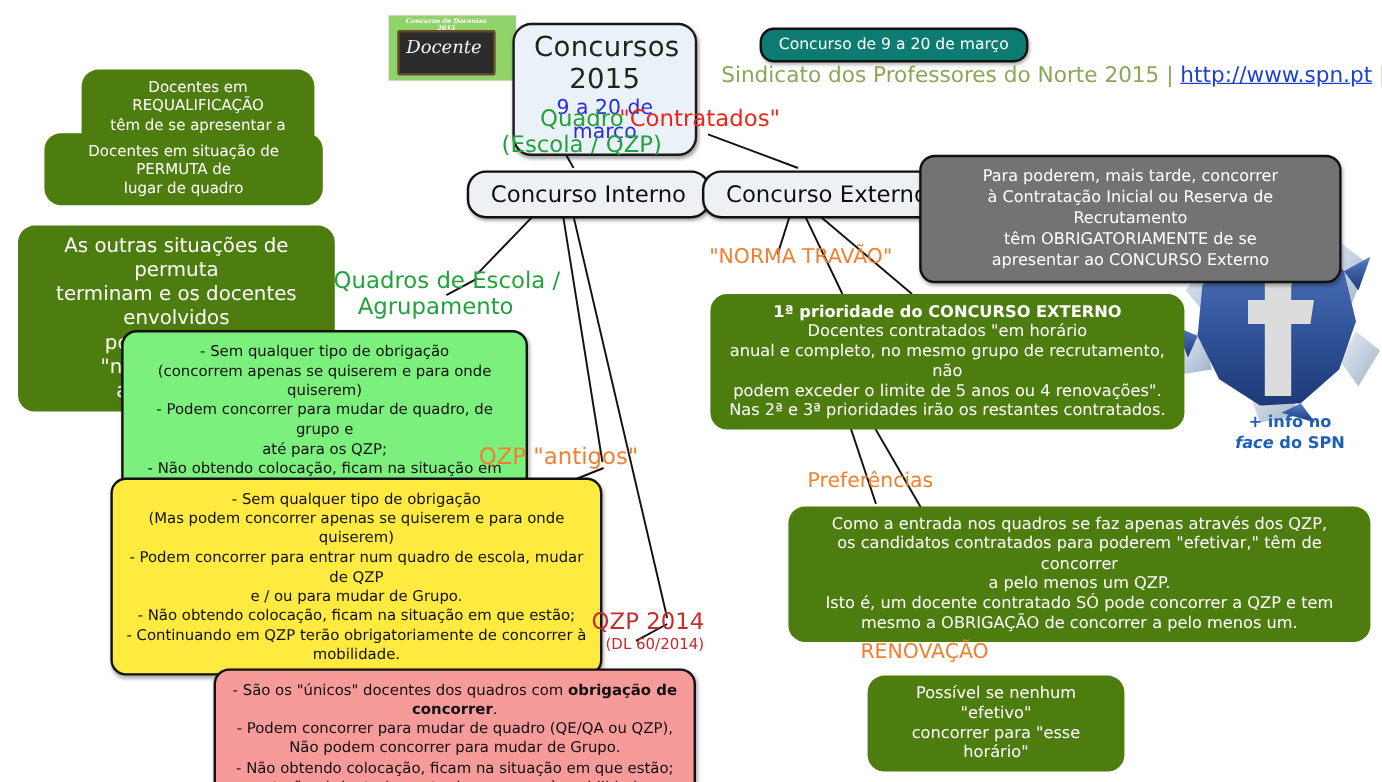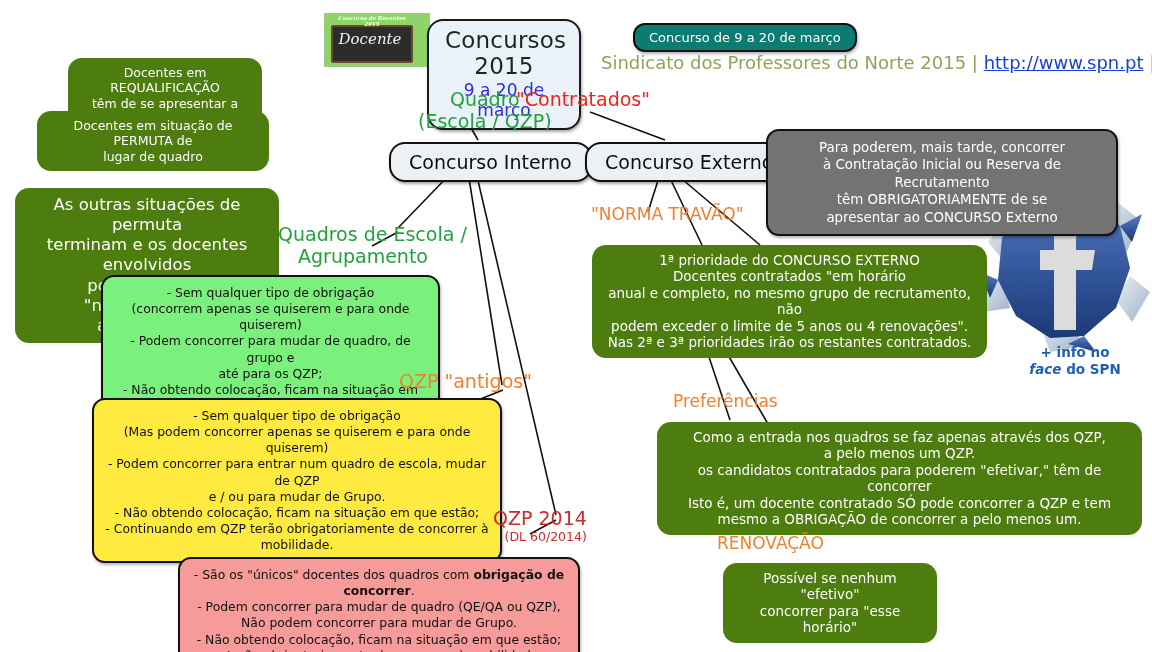--- a/index.html
+++ b/index.html
@@ -359,33 +359,33 @@
   <div class="node red-box" style="left:766px; top:129px; width:352px;">
     <div>Para poderem, mais tarde, concorrer</div>
     <div>à Contratação Inicial ou Reserva de Recrutamento</div>
     <div>têm OBRIGATORIAMENTE de se</div>
     <div>apresentar ao CONCURSO Externo</div>
   </div>
 
   <div class="label label-orange" style="left:591px; top:205px; font-size:17px;">"NORMA TRAVÃO"</div>
 
   <div class="node black-box mid" style="left:592px; top:245px; width:395px;">
-    <div style="font-weight:normal;text-align:center;">1ª prioridade do CONCURSO EXTERNO</div>
+    <div style="font-weight:bold;text-align:center;">1ª prioridade do CONCURSO EXTERNO</div>
     <div>Docentes contratados "em horário</div>
     <div>anual e completo, no mesmo grupo de recrutamento, não</div>
     <div>podem exceder o limite de 5 anos ou 4 renovações".</div>
     <div>Nas 2ª e 3ª prioridades irão os restantes contratados.</div>
   </div>
 
   <div class="label label-orange" style="left:673px; top:392px; font-size:17px;">Preferências</div>
 
   <div class="node black-box mid" style="left:657px; top:422px; width:485px;">
     <div>Como a entrada nos quadros se faz apenas através dos QZP,</div>
+    <div>os candidatos contratados para poderem "efetivar," têm de concorrer</div>
     <div>a pelo menos um QZP.</div>
-    <div>os candidatos contratados para poderem "efetivar," têm de concorrer</div>
     <div>Isto é, um docente contratado SÓ pode concorrer a QZP e tem</div>
     <div>mesmo a OBRIGAÇÃO de concorrer a pelo menos um.</div>
   </div>
 
   <div class="label label-orange" style="left:717px; top:534px; font-size:17px;">RENOVAÇÃO</div>
 
   <div class="node black-box mid" style="left:723px; top:563px; width:214px;">
     <div>Possível se nenhum "efetivo"</div>
     <div>concorrer para "esse horário"</div>
   </div>

